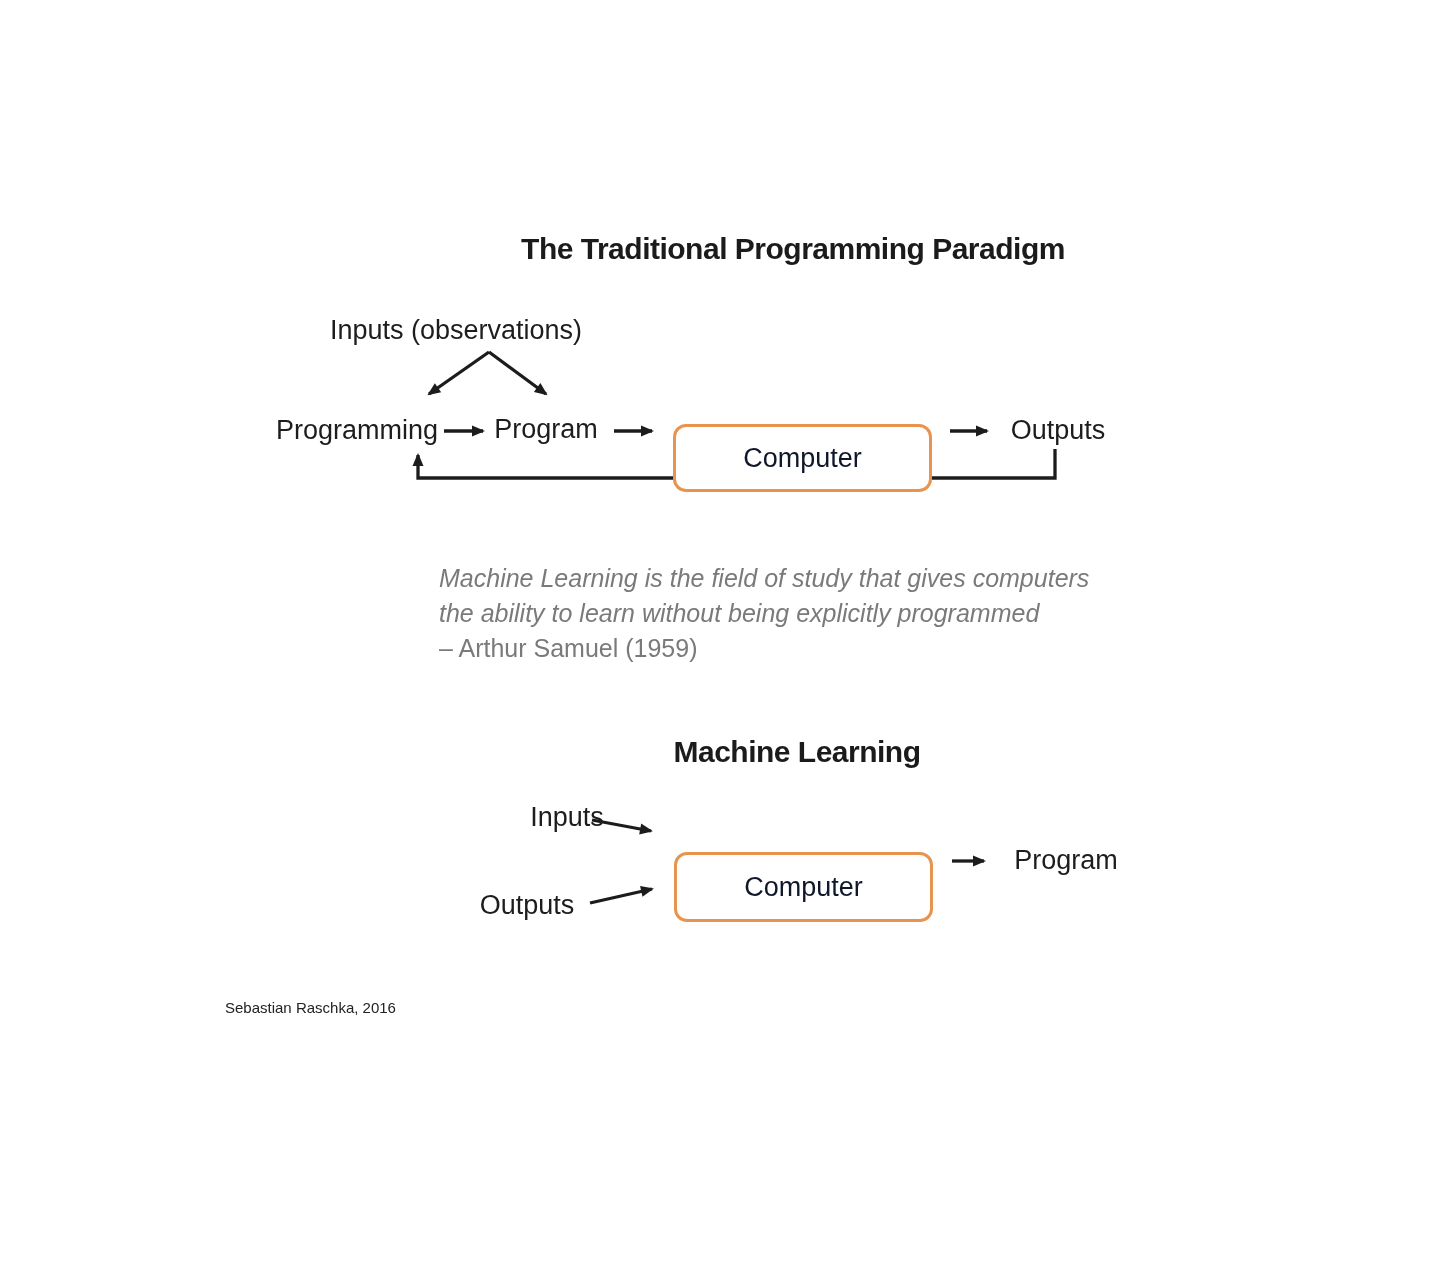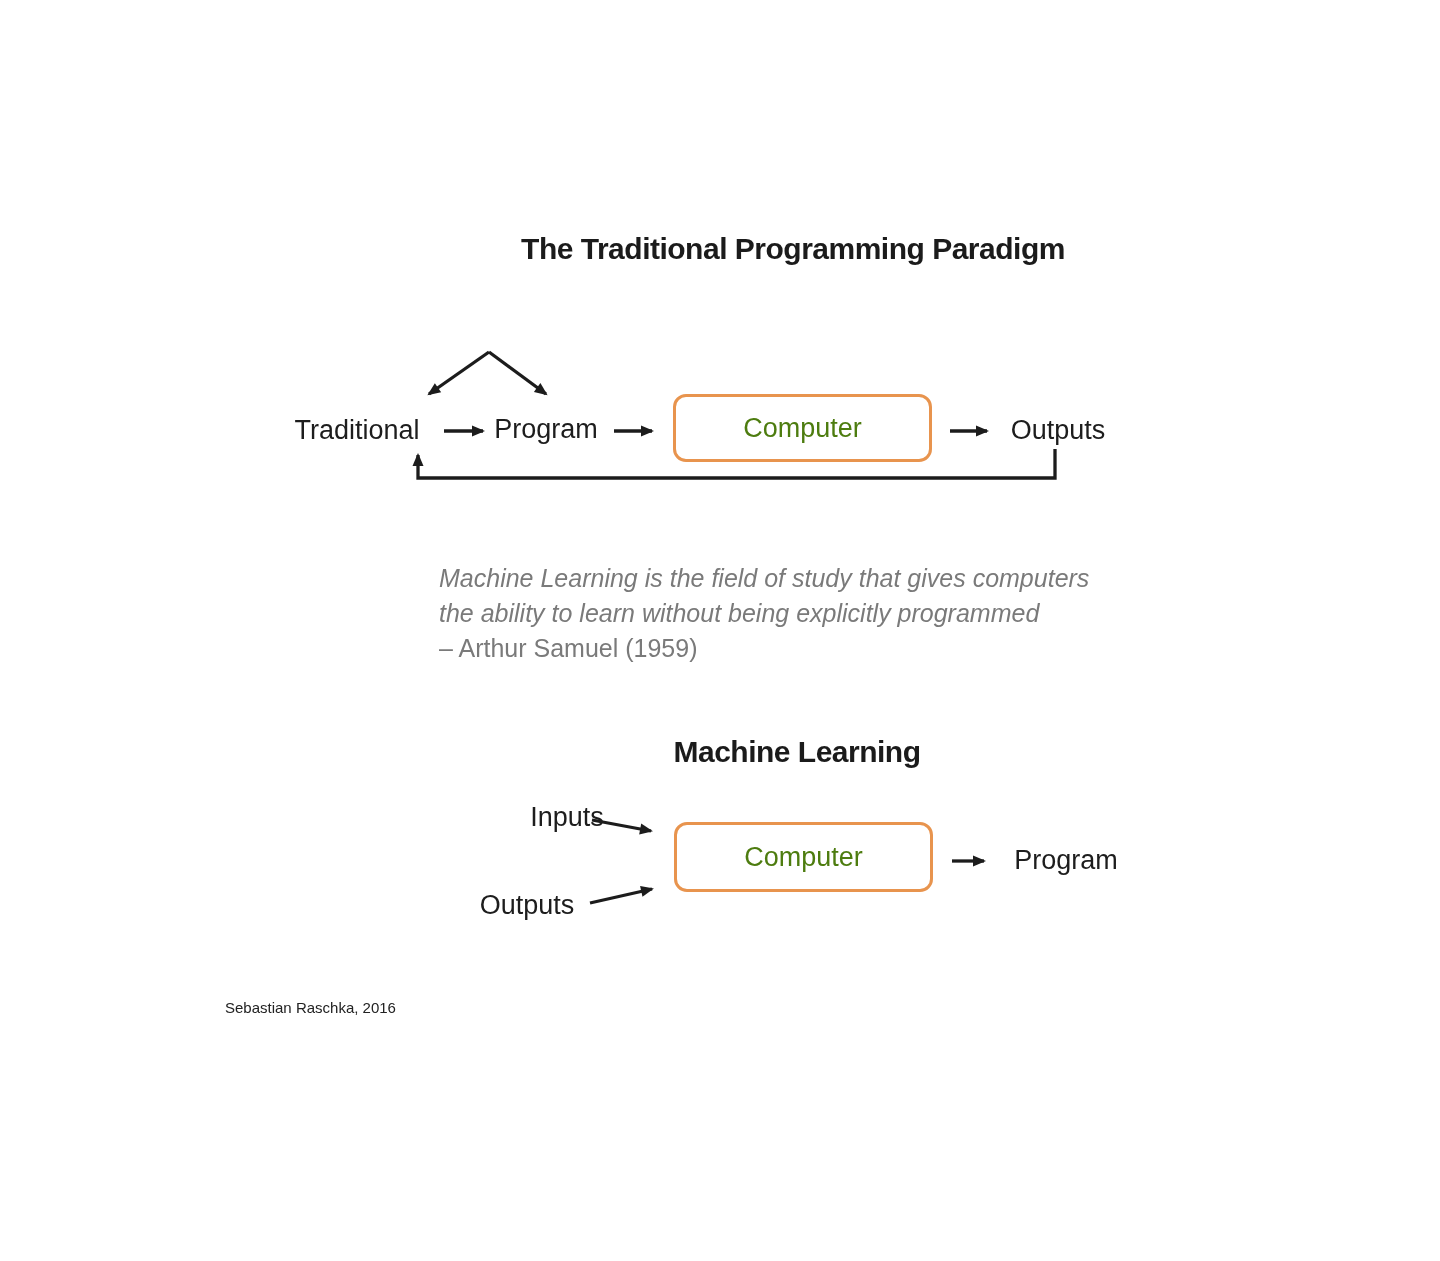--- a/index.html
+++ b/index.html
@@ -9,21 +9,21 @@
   }
   .abs{position:absolute;}
   .center{transform:translate(-50%,-50%);white-space:nowrap;}
   .heading{font-weight:bold;font-size:30px;letter-spacing:-0.5px;color:#1b1b1b;}
   .lbl{font-size:27px;color:#1d1d1d;}
   .quote-block{font-size:25px;line-height:35px;color:#7a7a7a;font-style:italic;}
   .quote-attr{font-style:normal;}
   .obox{
     border:3px solid #e8944e;border-radius:13px;background:#ffffff;
     box-sizing:border-box;display:flex;align-items:center;justify-content:center;
-    font-size:27px;color:#4d7c0f;
+    font-size:27px;color:#0f172a;margin-top:30px;
   }
   svg.overlay{position:absolute;left:0;top:0;pointer-events:none;}
   .arrow{stroke:#1c1c1c;stroke-width:3.3;fill:none;}
   .footer-credit{font-size:15px;color:#222222;text-align:right;}
 </style>
 </head>
 <body>
 
 <div class="canvas">
 
@@ -43,22 +43,23 @@
 
     <path class="arrow" d="M 1055,449 L 1055,478 L 418,478 L 418,455" marker-end="url(#ah)"></path>
 
     <line class="arrow" x1="592" y1="820" x2="651" y2="831" marker-end="url(#ah)"></line>
     <line class="arrow" x1="590" y1="903" x2="652" y2="889" marker-end="url(#ah)"></line>
     <line class="arrow" x1="952" y1="861" x2="984" y2="861" marker-end="url(#ah)"></line>
   </svg>
 
   <div class="abs center heading" style="left:793px;top:249px;">The Traditional Programming Paradigm</div>
 
+  <div class="abs center lbl" style="left:456px;top:330px;">Inputs (observations)</div>
 
-  <div class="abs center lbl" style="left:357px;top:430px;">Traditional</div>
+  <div class="abs center lbl" style="left:357px;top:430px;">Programming</div>
 
   <div class="abs center lbl" style="left:546px;top:429px;">Program</div>
 
   <div class="abs obox" style="left:673px;top:394px;width:259px;height:68px;">
     <span>Computer</span>
   </div>
 
   <div class="abs center lbl" style="left:1058px;top:430px;">Outputs</div>
 
   <div class="abs quote-block" style="left:439px;top:561px;">

